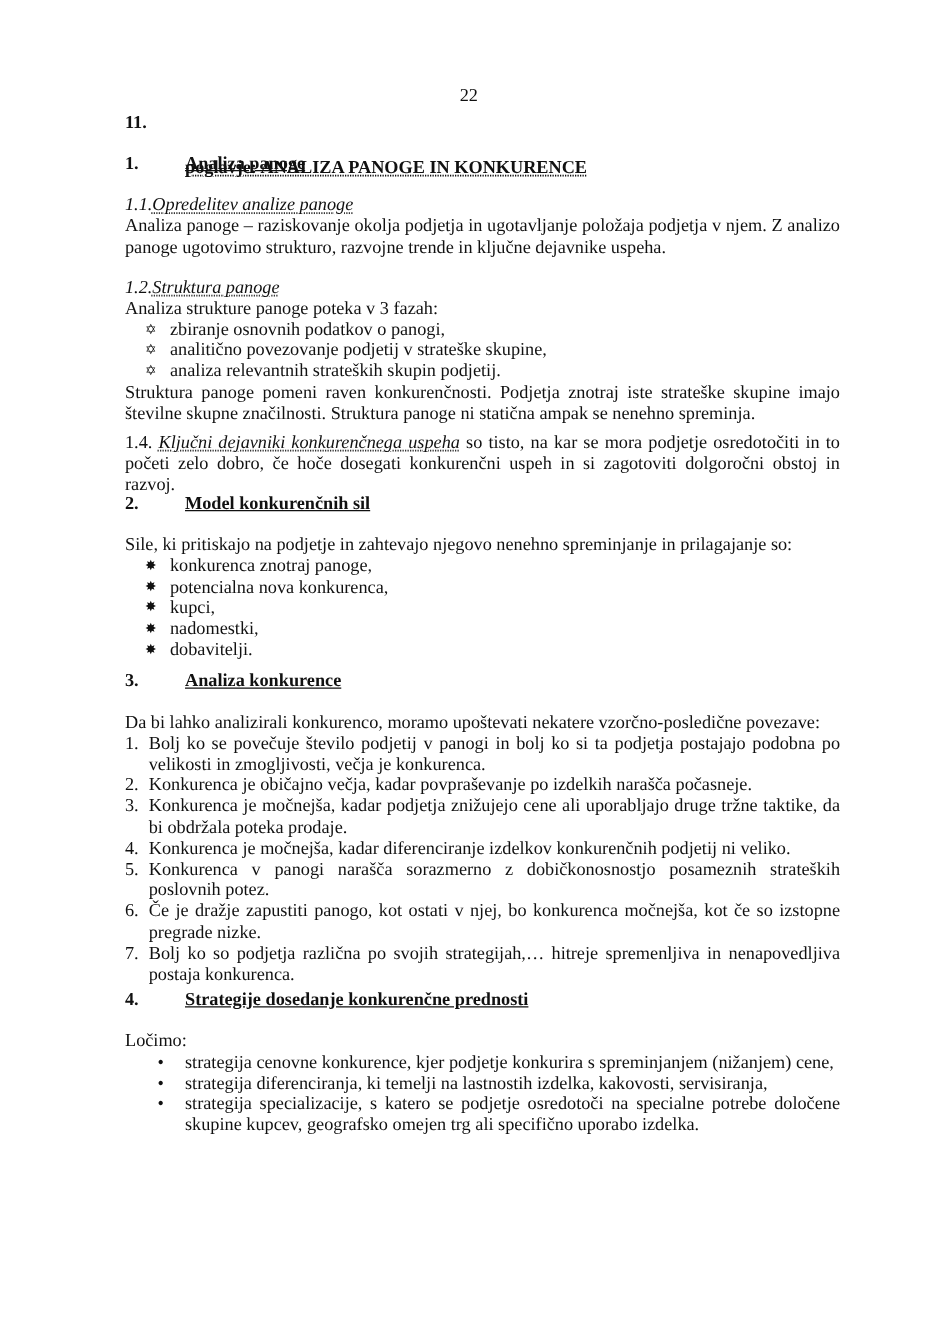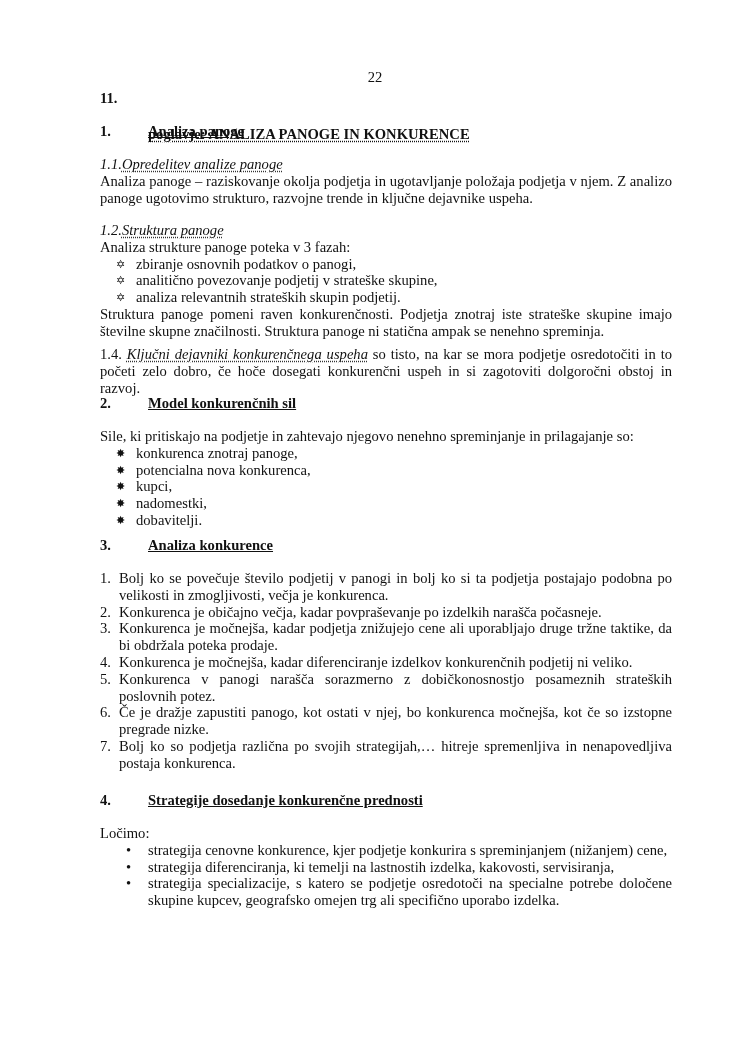--- a/index.html
+++ b/index.html
@@ -109,20 +109,21 @@
         </li>
     </ul>
   </div>
 
   <div class="h blk" style="top:537px;">
     <span class="num">3.</span>
     <span class="title">Analiza konkurence</span>
   </div>
 
   <div class="blk" style="top:570px;">
+    <p>Da bi lahko analizirali konkurenco, moramo upoštevati nekatere vzorčno-posledične povezave:</p>
     <ol class="num">
       <li>
           <span class="n">1.</span>
           <span class="t">Bolj ko se povečuje število podjetij v panogi in bolj ko si ta podjetja postajajo podobna po velikosti in zmogljivosti, večja je konkurenca.</span>
         </li>
       <li>
           <span class="n">2.</span>
           <span class="t">Konkurenca je običajno večja, kadar povpraševanje po izdelkih narašča počasneje.</span>
         </li>
       <li>

